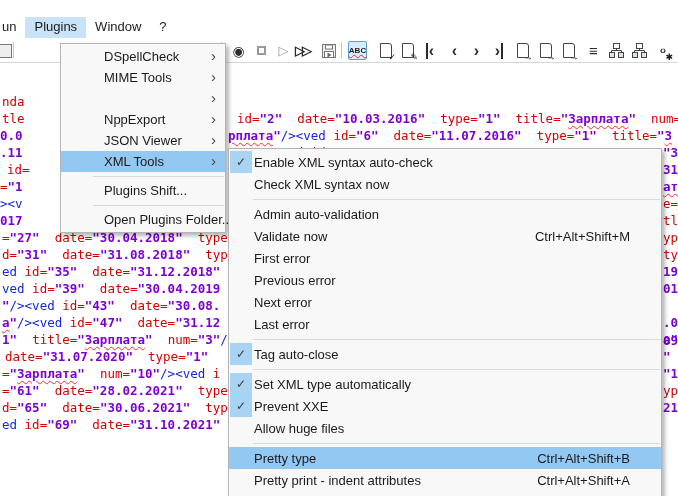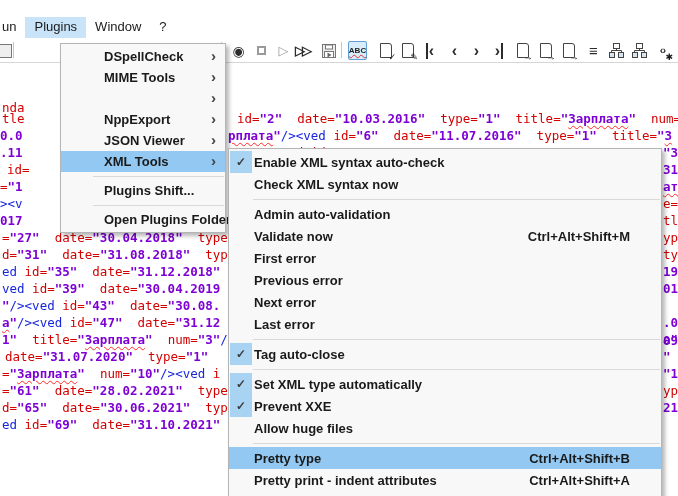--- a/index.html
+++ b/index.html
@@ -47,21 +47,21 @@
   .tk-t{color:var(--xtag);}
   .tk-p{color:#000;}
   .tk-s{color:var(--xval);font-weight:bold;
         text-decoration:underline wavy var(--squig) 1px;text-underline-offset:2px;}
 
   
   .menu{position:absolute;background:var(--menu-bg);border:1px solid var(--menu-bd);
         box-shadow:3px 3px 4px rgba(0,0,0,.28);box-sizing:border-box;}
   #plugins-menu{left:60px;top:43px;width:166px;z-index:5;padding:2px 0;}
   #xml-menu{left:228px;top:148px;width:434px;height:370px;z-index:6;padding:2px 0;}
-  .mi{position:relative;height:21px;display:flex;align-items:center;cursor:default;font-weight:bold;}
+  .mi{position:relative;height:21px;display:flex;align-items:center;cursor:default;}
   #xml-menu .mi{height:22px;}
   .mi .lab{padding-left:43px;white-space:nowrap;}
   #xml-menu .mi .lab{padding-left:25px;}
   .mi.hl{background:var(--menu-hl);}
   .mi .arrow{position:absolute;right:9px;color:#444;font-size:15px;line-height:1;top:2px;}
   .mi .short{position:absolute;right:31px;white-space:nowrap;}
   .mi .chk{position:absolute;left:1px;top:0;width:22px;height:100%;background:var(--chk-bg);
            display:flex;align-items:center;justify-content:center;color:#3c3c3c;font-size:12px;}
   .msep{border-top:1px solid #d9d9d9;margin:4px 1px 3px 32px;}
   #xml-menu .msep{margin-left:24px;}
@@ -155,21 +155,21 @@
         <rect x="0.5" y="9.5" width="5" height="5" fill="#d7e4f0" stroke="#444"></rect>
         <rect x="9.5" y="9.5" width="5" height="5" fill="#d7e4f0" stroke="#444"></rect>
       </svg>
     </div>
     <div class="tb-btn" style="left: 653px;">
       <span class="g xg">‹›</span>
       <span class="sub">✱</span>
     </div>
   </div>
 <div id="editor">
-    <div class="ed-frag" style="top: 37px; left: 2px;"><span class="tk-a">nda</span></div>
+    <div class="ed-frag" style="top: 31px; left: 2px;"><span class="tk-a">nda</span></div>
     <div class="ed-frag" style="top: 48px; left: 2px;"><span class="tk-a">tle</span></div>
     <div class="ed-frag" style="top: 48px; left: 237px;"><span class="tk-a">id=</span><span class="tk-v">"2"</span><span class="tk-p">  </span><span class="tk-a">date=</span><span class="tk-v">"10.03.2016"</span><span class="tk-p">  </span><span class="tk-a">type=</span><span class="tk-v">"1"</span><span class="tk-p">  </span><span class="tk-a">title=</span><span class="tk-v">"</span><span class="tk-s">Зарплата</span><span class="tk-v">"</span><span class="tk-p">  </span><span class="tk-a">num=</span></div>
     <div class="ed-frag" style="top: 65px; left: 0px;"><span class="tk-v">0.0</span></div>
     <div class="ed-frag" style="top: 65px; left: 228px;"><span class="tk-s">рплата</span><span class="tk-v">"</span><span class="tk-t">/&gt;&lt;ved</span><span class="tk-p"> </span><span class="tk-a">id=</span><span class="tk-v">"6"</span><span class="tk-p">  </span><span class="tk-a">date=</span><span class="tk-v">"11.07.2016"</span><span class="tk-p">  </span><span class="tk-a">type=</span><span class="tk-v">"1"</span><span class="tk-p">  </span><span class="tk-a">title=</span><span class="tk-v">"</span><span class="tk-s">З</span></div>
     <div class="ed-frag" style="top: 82px; left: 0px;"><span class="tk-v">.11</span></div>
     <div class="ed-frag" style="top: 82px; left: 228px;"><span class="tk-s">ата</span><span class="tk-v">"</span><span class="tk-t">/&gt;&lt;ved</span><span class="tk-p"> </span><span class="tk-a">id=</span></div>
     <div class="ed-frag" style="top: 82px; left: 663px;"><span class="tk-v">"З</span></div>
     <div class="ed-frag" style="top: 99px; left: 7px;"><span class="tk-a">id=</span></div>
     <div class="ed-frag" style="top: 99px; left: 663px;"><span class="tk-v">31</span></div>
     <div class="ed-frag" style="top: 116px; left: 0px;"><span class="tk-a">=</span><span class="tk-v">"1</span></div>

